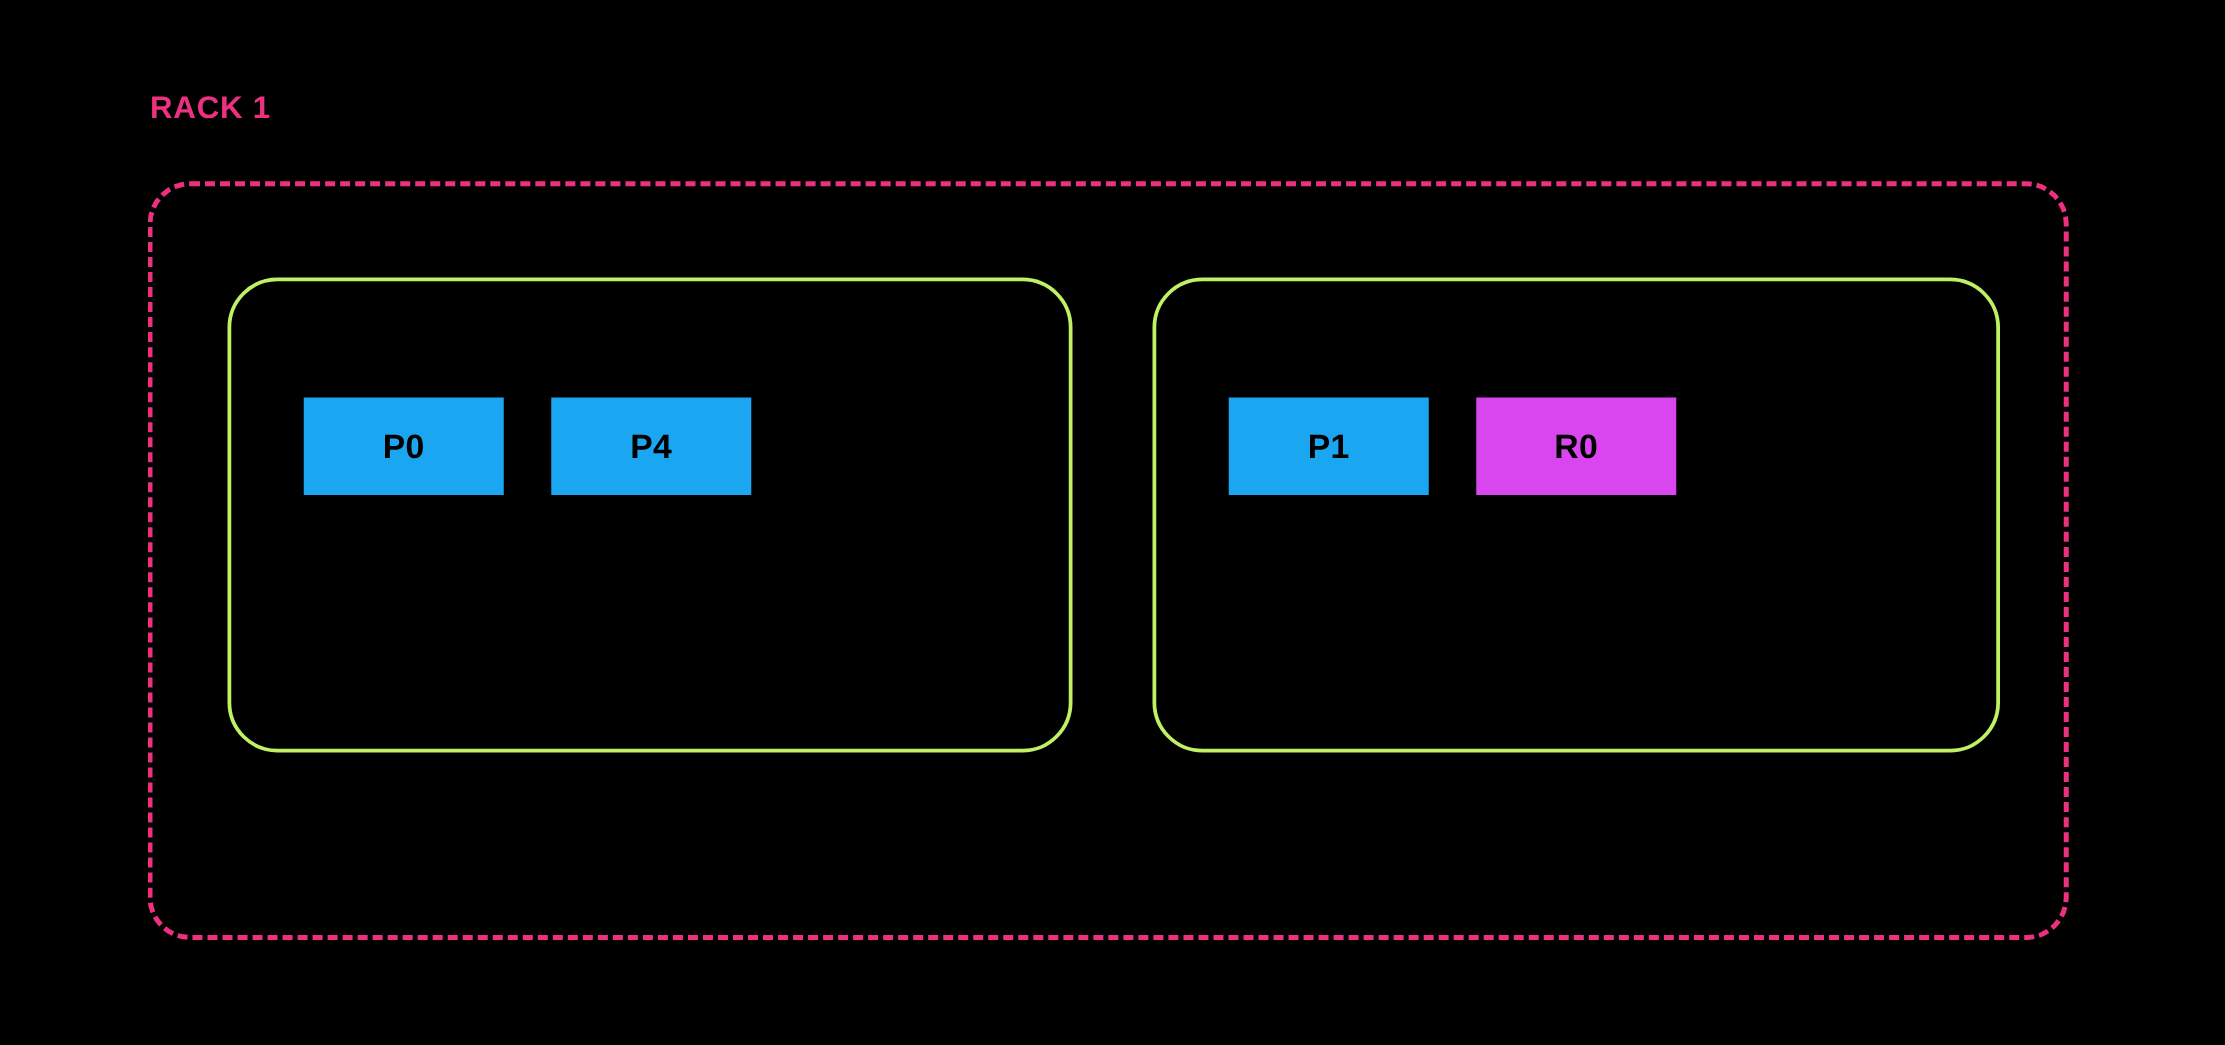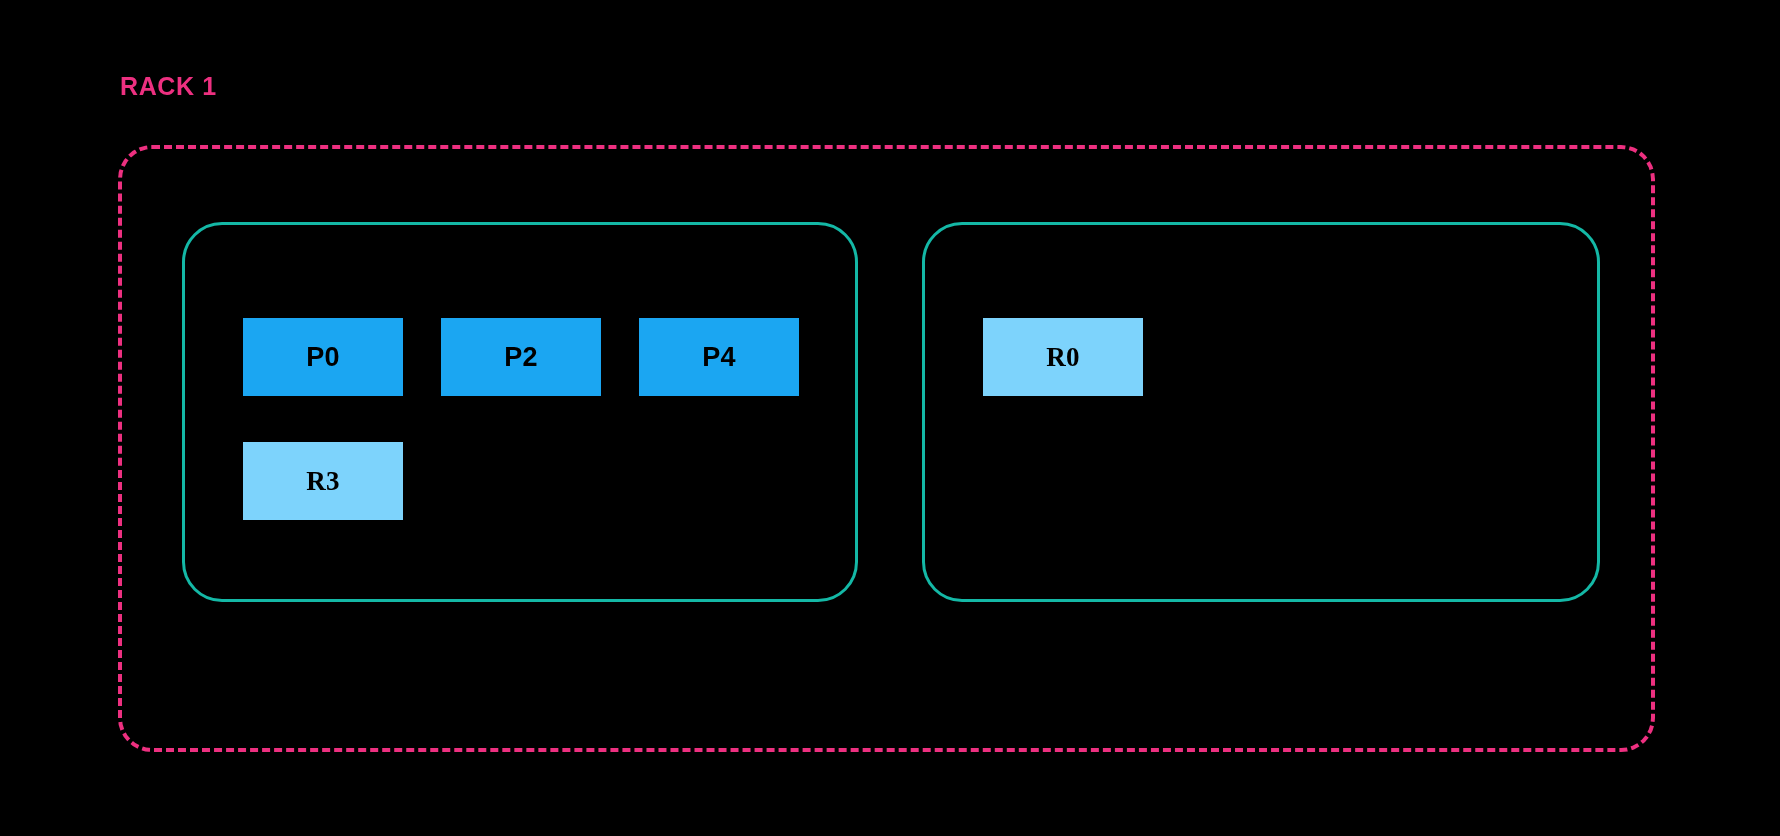--- a/index.html
+++ b/index.html
@@ -48,21 +48,21 @@
     border-radius: 34px;
     background: transparent;
   }
 
   
   .node-group {
     position: absolute;
     top: 222px;
     height: 380px;
     box-sizing: border-box;
-    border: 3px solid #14b8a6;
+    border: 3px solid #bef264;
     border-radius: 40px;
     background: transparent;
   }
   .node-group.left  { left: 182px; width: 676px; }
   .node-group.right { left: 922px; width: 678px; }
 
   
   .rows {
     position: absolute;
     left: 58px;
@@ -89,59 +89,56 @@
     border-radius: 0;
   }
   .node-box .node-label {
     font-size: 27px;
     font-weight: 700;
     color: #000000;
     letter-spacing: 0.3px;
     line-height: 1;
   }
   .node-box.partition { background: #1BA6F2; }
-  .node-box.replica   { background: #7dd3fc; font-family: Liberation Serif, serif; }
+  .node-box.replica   { background: #d946ef; }
 </style>
 </head>
 <body>
 
 <div id="canvas">
 
   <div class="rack-title">RACK 1</div>
 
   <div class="rack-boundary"></div>
 
   <div class="node-group left">
     <div class="rows">
 
       <div class="row">
         <div class="node-box partition">
           <span class="node-label">P0</span>
         </div>
         <div class="node-box partition">
-          <span class="node-label">P2</span>
-        </div>
-        <div class="node-box partition">
           <span class="node-label">P4</span>
         </div>
       </div>
 
       <div class="row">
-        <div class="node-box replica">
-          <span class="node-label">R3</span>
-        </div>
       </div>
 
     </div>
   </div>
 
   <div class="node-group right">
     <div class="rows">
 
       <div class="row">
+        <div class="node-box partition">
+          <span class="node-label">P1</span>
+        </div>
         <div class="node-box replica">
           <span class="node-label">R0</span>
         </div>
       </div>
 
       <div class="row">
       </div>
 
     </div>
   </div>

